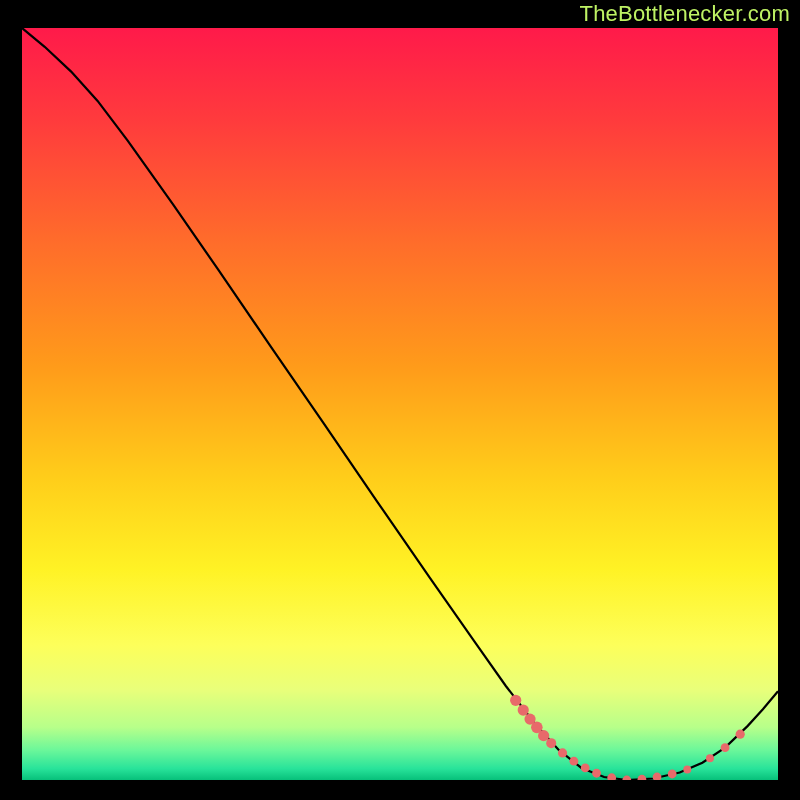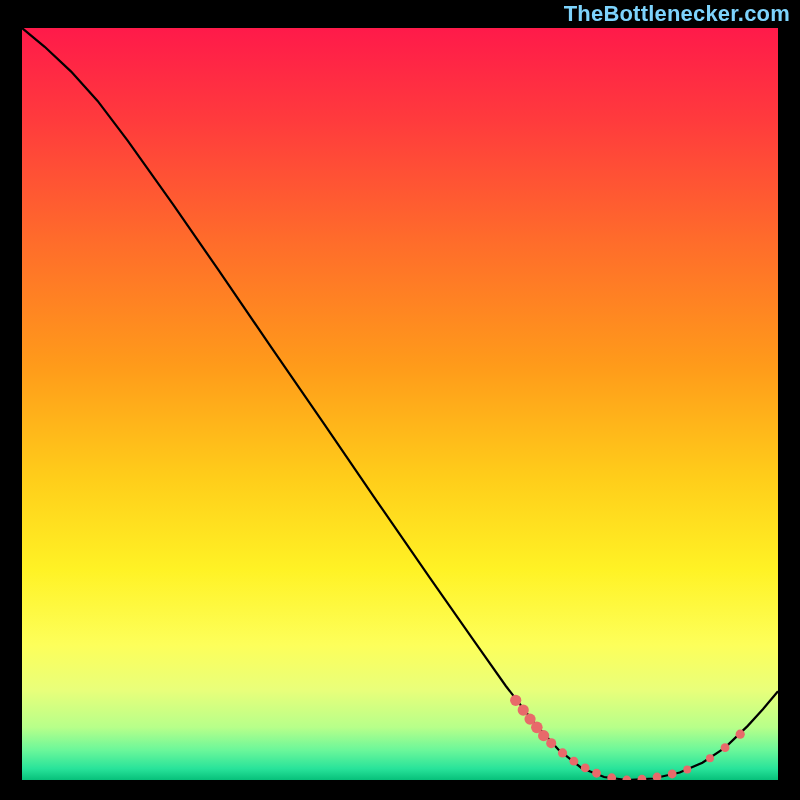--- a/index.html
+++ b/index.html
@@ -15,23 +15,23 @@
     width: 800px;
     height: 800px;
     background: #000;
   }
   .attribution {
     position: absolute;
     top: 1px;
     right: 10px;
     font-family: Arial, Helvetica, sans-serif;
     font-size: 22px;
-    color: #7dd3fc;
+    color: #bef264;
     letter-spacing: 0.2px;
-    font-weight: 700;
+    font-weight: 400;
   }
   .plot {
     position: absolute;
     left: 22px;
     top: 28px;
     width: 756px;
     height: 752px;
   }
   .plot svg {
     display: block;

